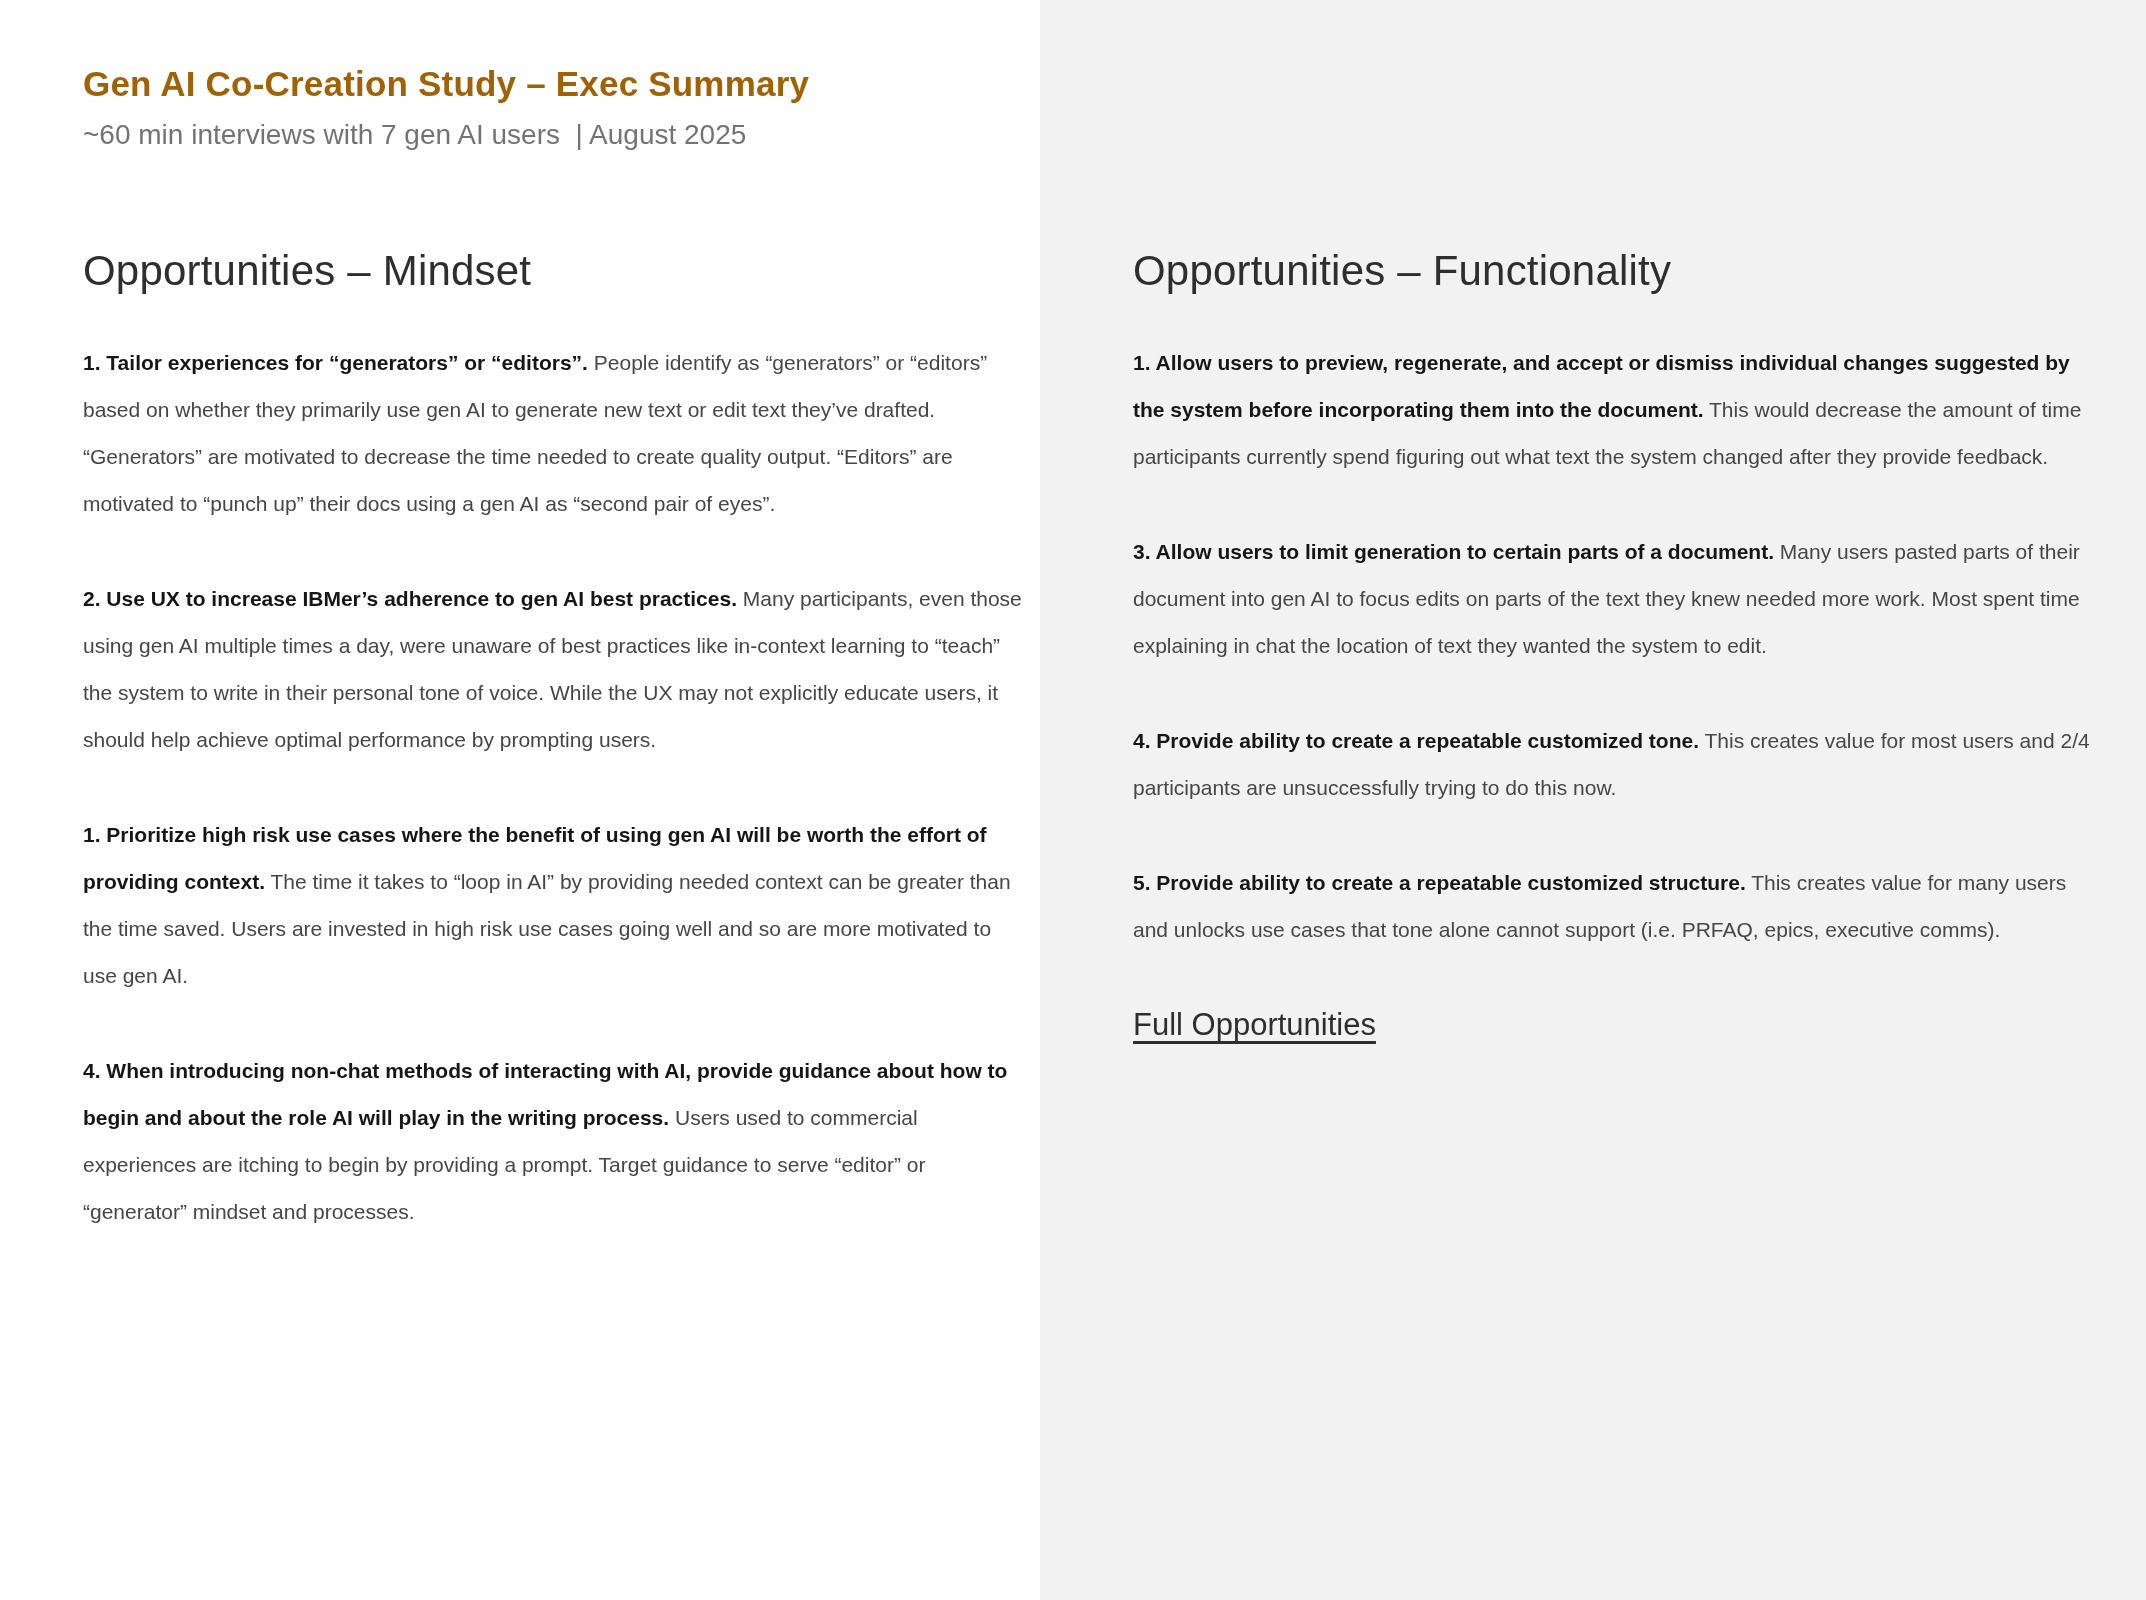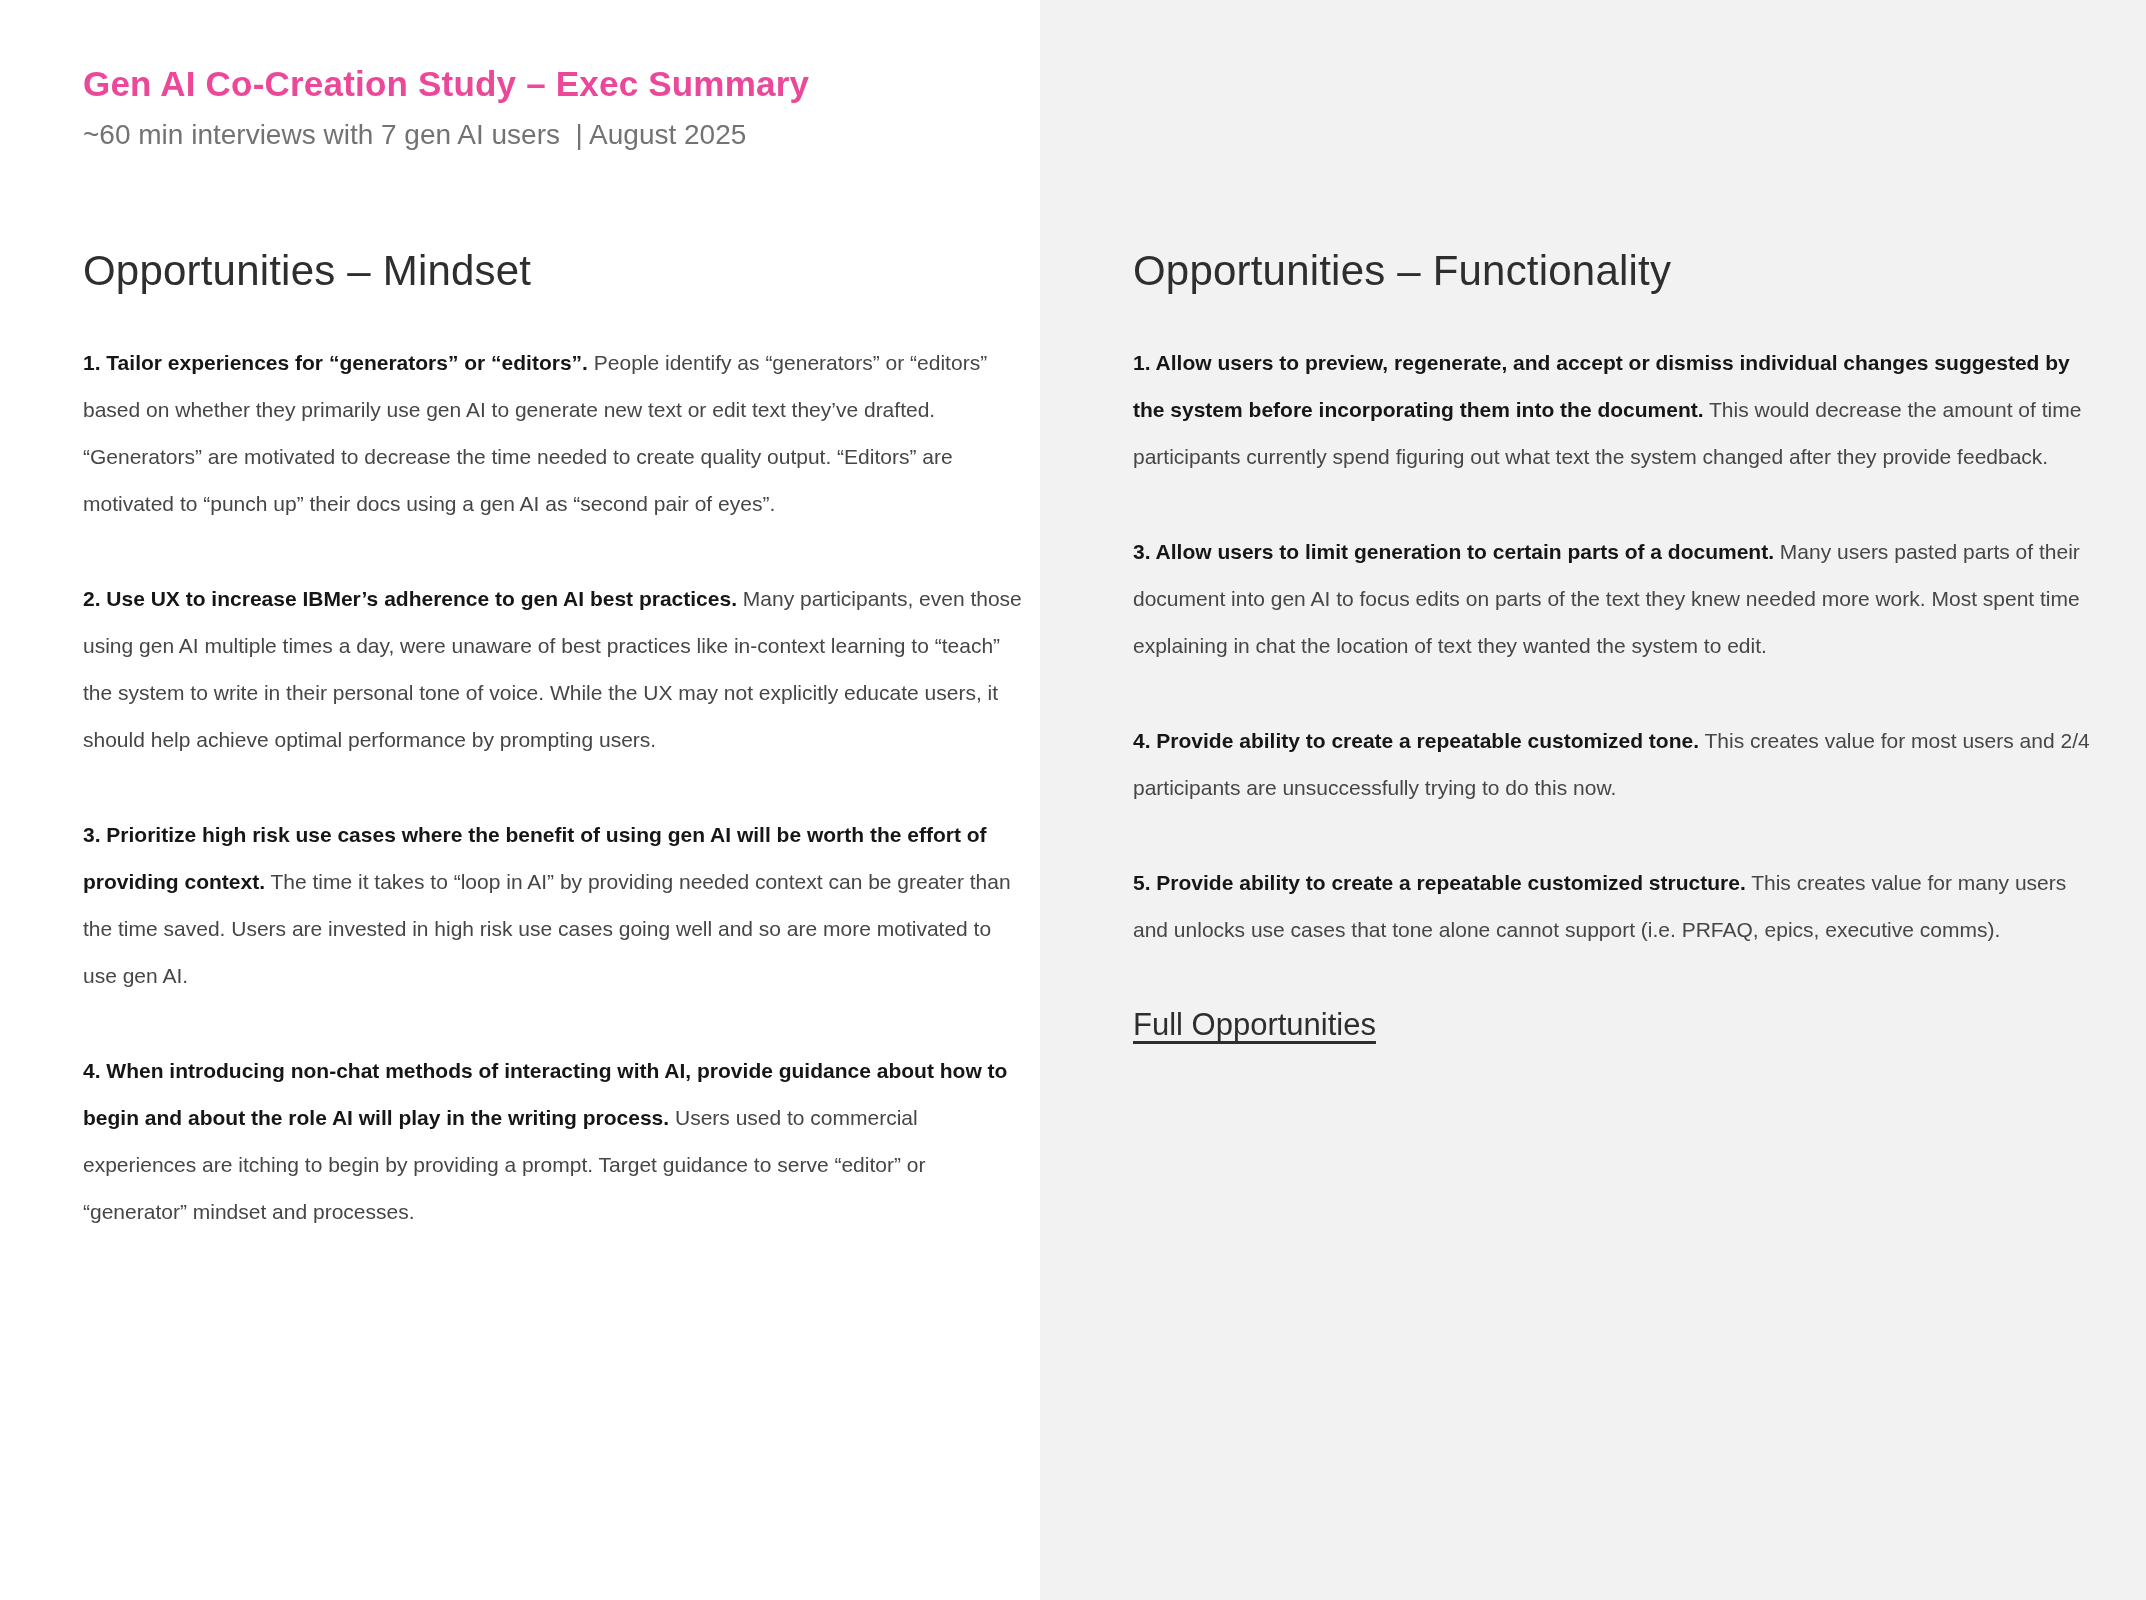--- a/index.html
+++ b/index.html
@@ -25,21 +25,21 @@
   }
   .header {
     position: absolute;
     left: 83px;
     top: 62px;
     z-index: 2;
   }
   .page-title {
     font-size: 35px;
     font-weight: 700;
-    color: #ec4899;
+    color: #a16207;
     line-height: 44px;
     letter-spacing: 0.2px;
   }
   .page-subtitle {
     margin-top: 10px;
     font-size: 28px;
     font-weight: 400;
     color: #737373;
     line-height: 38px;
     white-space: pre-wrap;
@@ -93,21 +93,21 @@
     <div class="page-subtitle">~60 min interviews with 7 gen AI users  | August 2025</div>
   </div>
 
   <div class="column col-left">
     <h2 class="section-heading">Opportunities – Mindset</h2>
 
     <p class="para"><span class="lead">1. Tailor experiences for “generators” or “editors”.</span><span>  People identify as “generators” or “editors” based on whether they primarily use gen AI to generate new text or edit text they’ve drafted. “Generators” are motivated to decrease the time needed to create quality output. “Editors” are motivated to “punch up” their docs using  a gen AI as “second pair of eyes”.</span></p>
 
     <p class="para"><span class="lead">2. Use UX to increase IBMer’s adherence to gen AI best practices.</span><span> Many participants, even those using gen AI multiple times a day, were unaware of best practices like in-context learning to “teach” the system to write in their personal tone of voice. While the UX may not explicitly educate users, it should help achieve optimal performance by prompting users.</span></p>
 
-    <p class="para"><span class="lead">3. Prioritize high risk use cases where the benefit of using gen AI will be worth the effort of providing context.</span><span> The time it takes to “loop in AI” by providing needed context can be greater than the time saved. Users are invested in high risk use cases going well and so are more motivated to use gen AI.</span></p>
+    <p class="para"><span class="lead">1. Prioritize high risk use cases where the benefit of using gen AI will be worth the effort of providing context.</span><span> The time it takes to “loop in AI” by providing needed context can be greater than the time saved. Users are invested in high risk use cases going well and so are more motivated to use gen AI.</span></p>
 
     <p class="para"><span class="lead">4. When introducing non-chat methods of interacting with AI, provide guidance about how to begin and about the role AI will play in the writing process.</span><span> Users used to commercial experiences are itching to begin by providing a prompt. Target guidance to serve “editor” or “generator” mindset and processes.</span></p>
   </div>
 
   <div class="column col-right">
     <h2 class="section-heading">Opportunities – Functionality</h2>
 
     <p class="para"><span class="lead">1. Allow users to preview, regenerate, and accept or dismiss individual changes suggested by the system before incorporating them into the document.</span><span> This would decrease the amount of time participants currently spend figuring out what text the system changed after they provide feedback.</span></p>
 
 

